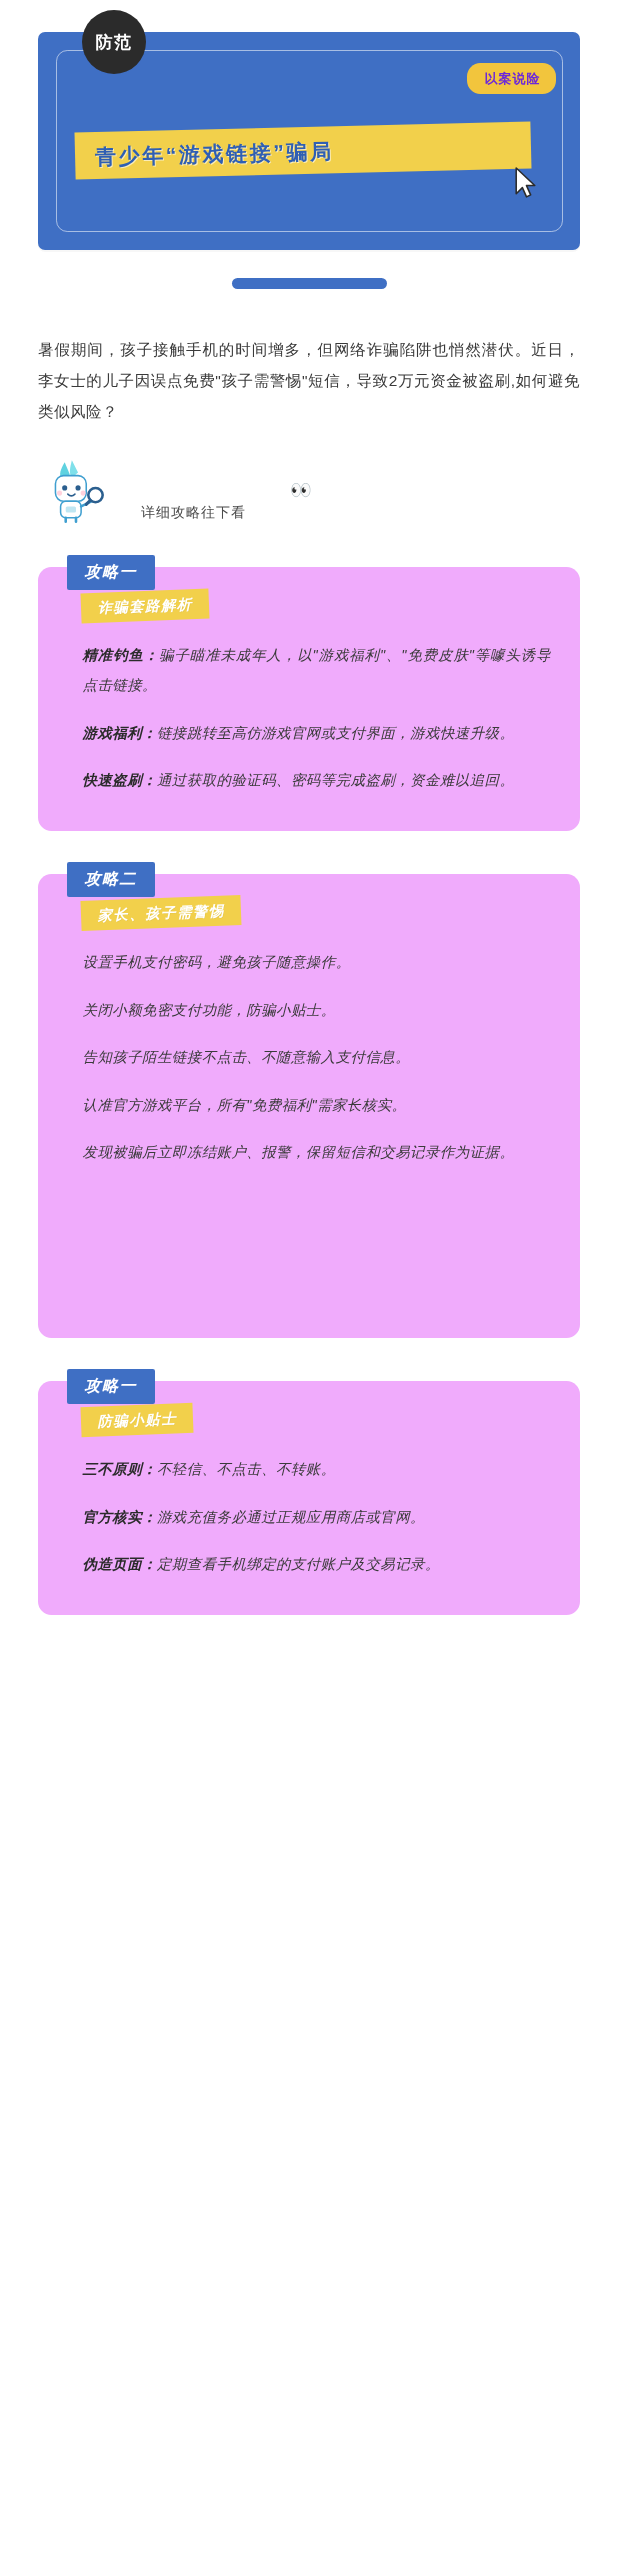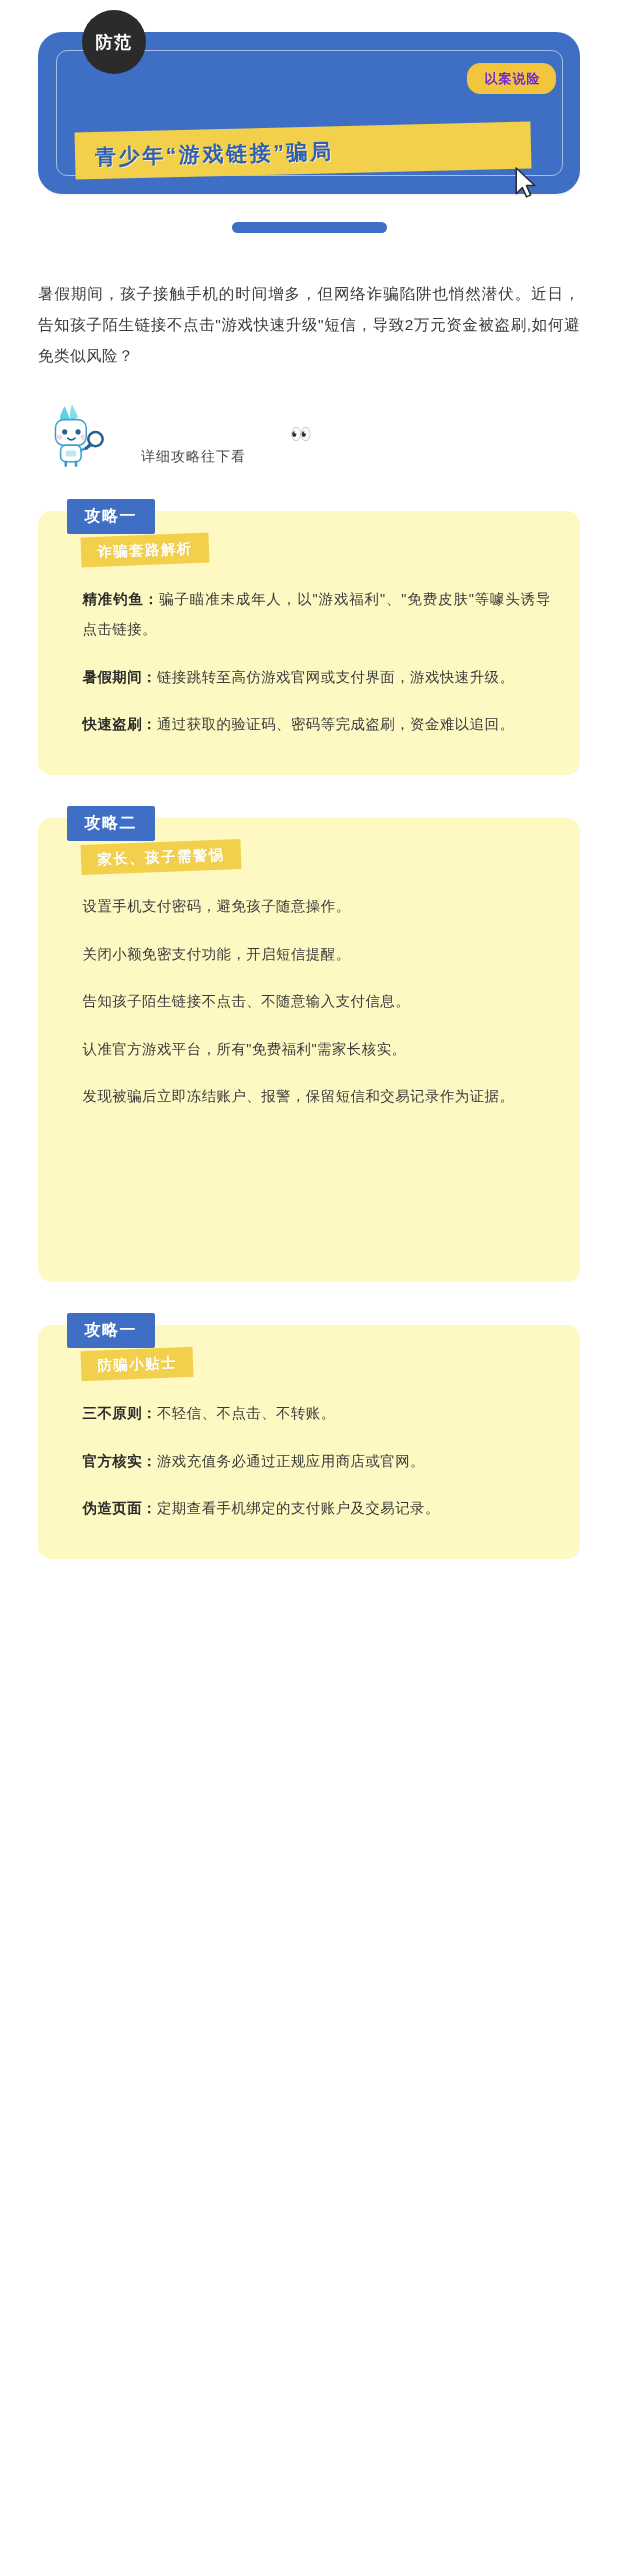--- a/index.html
+++ b/index.html
@@ -24,22 +24,22 @@
   }
 
   
   .hero-wrap {
     position: relative;
     margin: 32px 38px 0 38px;
   }
   .hero-card {
     position: relative;
     background: #3f6fc4;
-    border-radius: 24px;
-    height: 162px;
+    border-radius: 7px;
+    height: 218px;
     box-shadow: 0 2.1px 0 rgba(0,0,0,0.03);
   }
   .hero-inner-border {
     position: absolute;
     left: 17.5px;
     top: 17.5px;
     right: 17.5px;
     bottom: 18.5px;
     border: 1px solid rgba(255,255,255,0.55);
     border-radius: 11.3px;
@@ -158,24 +158,25 @@
     font-size: 17.5px;
     color: #f2c53d;
     letter-spacing: 2.1px;
     line-height: 1;
   }
 
   
   .section {
     position: relative;
     margin: 43px 38px 0 38px;
-    background: #fef9c3;
+    background: #f0abfc;
     border-radius: 13.4px;
     padding: 44px 29px 36px 29px;
     box-sizing: border-box;
+    font-style: italic;
   }
   .sec-head {
     position: absolute;
     left: 29px;
     top: -12.4px;
     background: #3f6fc4;
     color: #ffffff;
     font-size: 16px;
     font-weight: bold;
     letter-spacing: 1.5px;
@@ -244,21 +245,21 @@
 
       <div class="hero-cursor">
         <svg width="24" height="33" viewBox="0 0 46 64">
           <path d="M4 2 L4 52 L16 40 L24 58 L32 54 L24 36 L40 36 Z" fill="#ffffff" stroke="#2b2b2b" stroke-width="3" stroke-linejoin="round"></path>
         </svg>
       </div>
     </div>
     <div class="hero-bar"></div>
   </div>
 
-  <div class="intro">暑假期间，孩子接触手机的时间增多，但网络诈骗陷阱也悄然潜伏。近日，告知孩子陌生链接不点击"游戏快速升级"短信，导致2万元资金被盗刷,如何避免类似风险？</div>
+  <div class="intro">暑假期间，孩子接触手机的时间增多，但网络诈骗陷阱也悄然潜伏。近日，李女士的儿子因误点免费"孩子需警惕"短信，导致2万元资金被盗刷,如何避免类似风险？</div>
 
   <div class="mascot-row">
     <div class="mascot">
       <svg width="77" height="67" viewBox="0 0 150 130">
 
         <path d="M52 10 C44 24 40 34 46 42 L62 34 Z" fill="#5fd2e0"></path>
         <path d="M66 6 C62 22 60 32 66 40 L78 30 Z" fill="#7fe0ea"></path>
 
         <rect x="34" y="36" width="60" height="50" rx="16" fill="#ffffff" stroke="#3f9fd0" stroke-width="3"></rect>
         <circle cx="52" cy="60" r="5" fill="#2b5f8f"></circle>
@@ -286,39 +287,39 @@
   <div class="section">
     <div class="sec-head">攻略一</div>
     <div class="sec-sub-wrap">
       <span class="sec-sub">诈骗套路解析</span>
     </div>
     <div class="sec-body">
       <p class="item">
         <b>精准钓鱼：</b><span class="plain">骗子瞄准未成年人，以"游戏福利"、"免费皮肤"等噱头诱导点击链接。</span>
       </p>
       <p class="item">
-        <b>暑假期间：</b><span class="plain">链接跳转至高仿游戏官网或支付界面，游戏快速升级。</span>
+        <b>游戏福利：</b><span class="plain">链接跳转至高仿游戏官网或支付界面，游戏快速升级。</span>
       </p>
       <p class="item">
         <b>快速盗刷：</b><span class="plain">通过获取的验证码、密码等完成盗刷，资金难以追回。</span>
       </p>
     </div>
   </div>
 
   <div class="section sec-tall">
     <div class="sec-head">攻略二</div>
     <div class="sec-sub-wrap">
       <span class="sec-sub">家长、孩子需警惕</span>
     </div>
     <div class="sec-body">
       <p class="item">
         <span class="plain">设置手机支付密码，避免孩子随意操作。</span>
       </p>
       <p class="item">
-        <span class="plain">关闭小额免密支付功能，开启短信提醒。</span>
+        <span class="plain">关闭小额免密支付功能，防骗小贴士。</span>
       </p>
       <p class="item">
         <span class="plain">告知孩子陌生链接不点击、不随意输入支付信息。</span>
       </p>
       <p class="item">
         <span class="plain">认准官方游戏平台，所有"免费福利"需家长核实。</span>
       </p>
       <p class="item">
         <span class="plain">发现被骗后立即冻结账户、报警，保留短信和交易记录作为证据。</span>
       </p>

